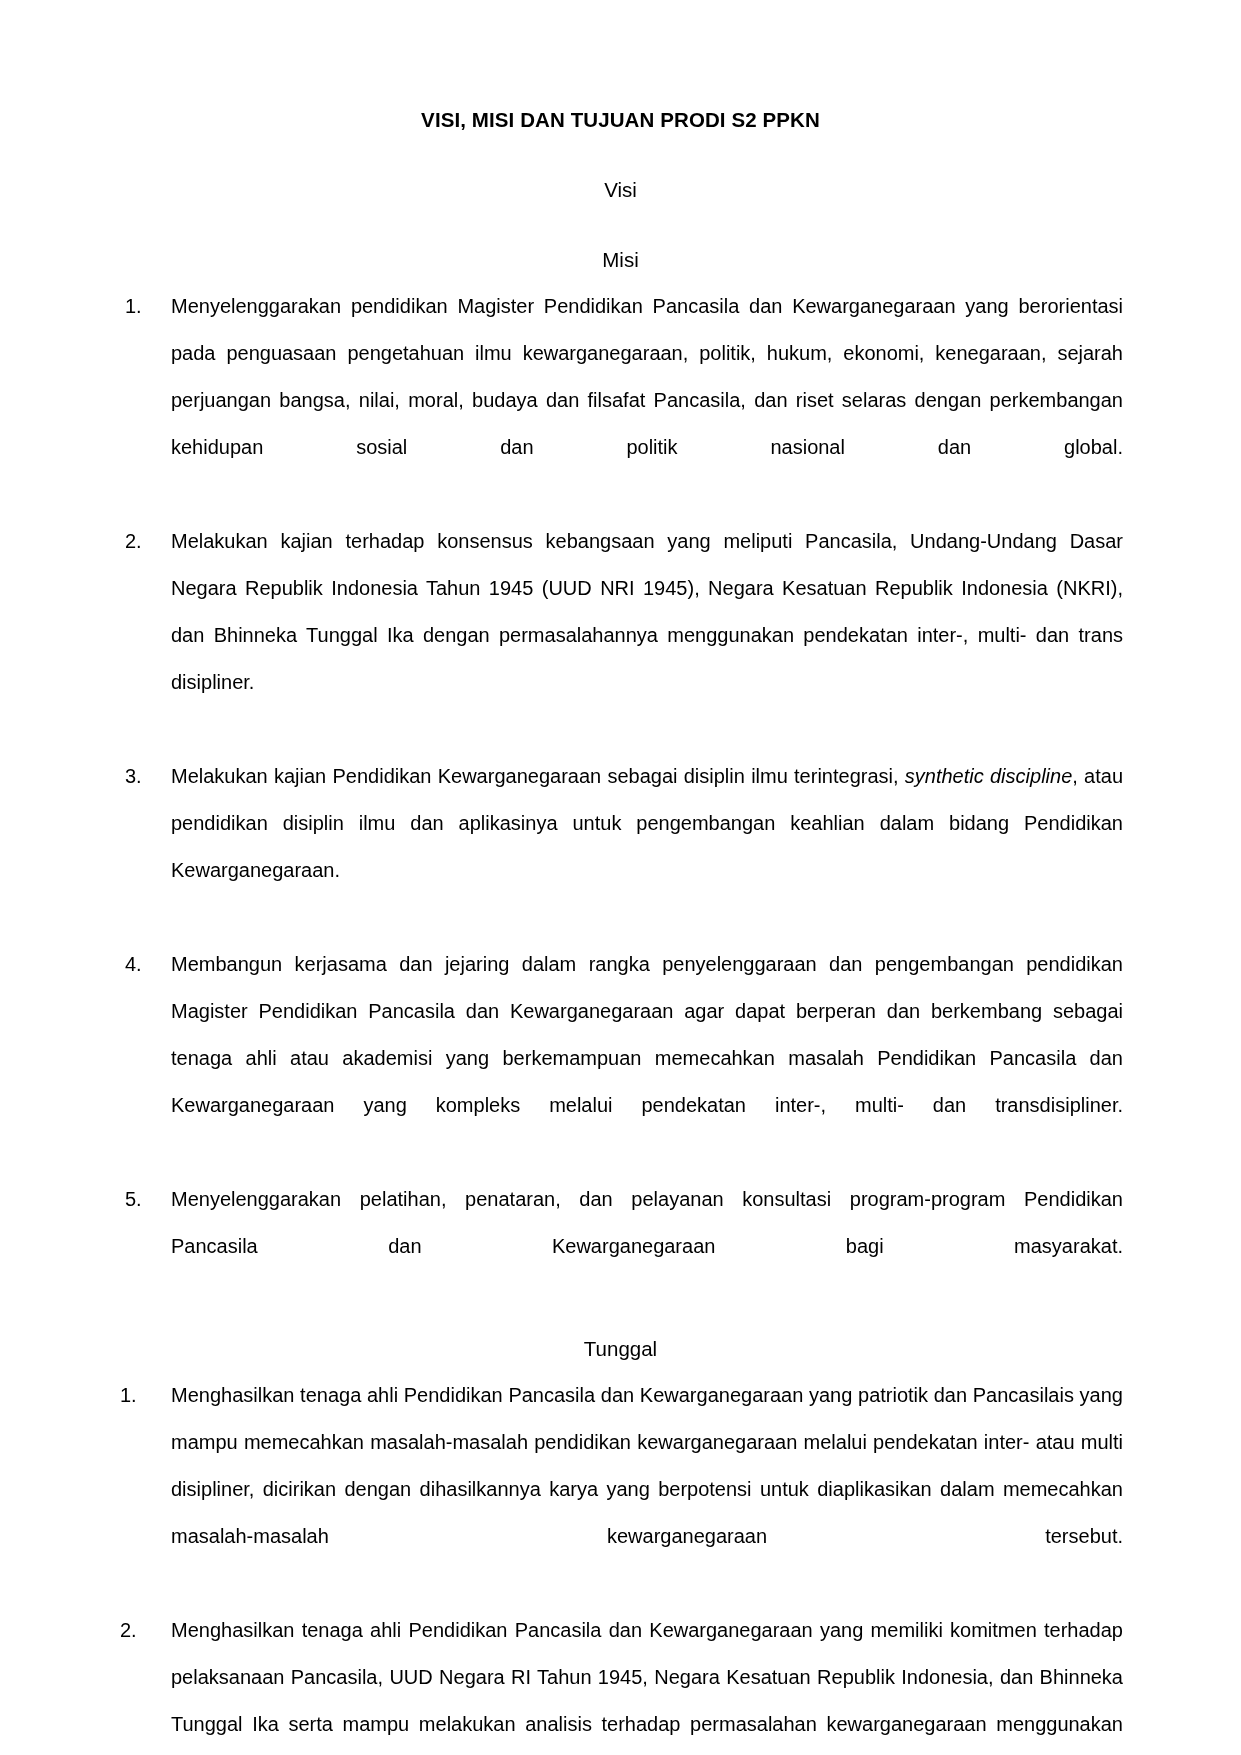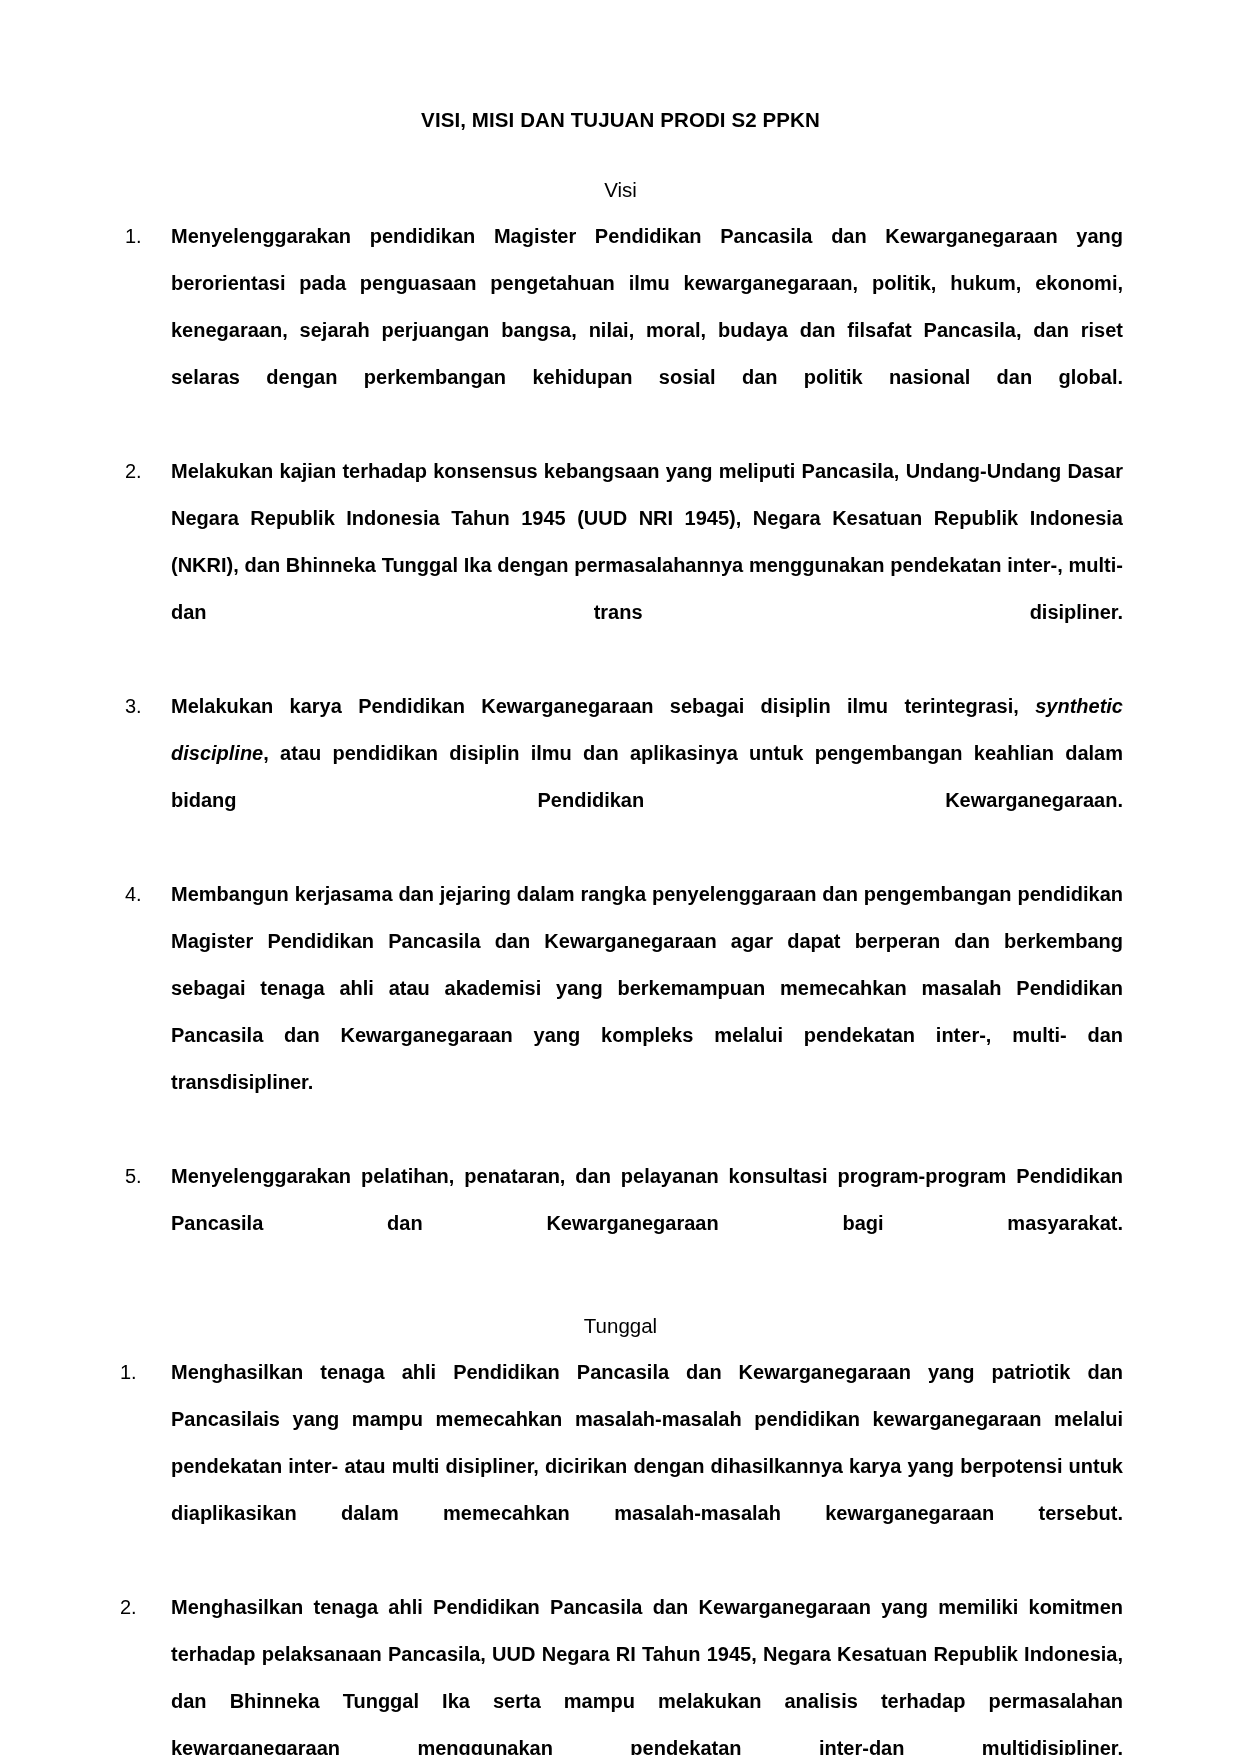--- a/index.html
+++ b/index.html
@@ -66,21 +66,20 @@
     width: 30px;
     text-align: left;
     font-size: 20px;
     line-height: 47px;
   }
   ol.numlist.tujuan > li > .marker {
     left: 2px;
   }
   ol.numlist > li > .item-text {
     display: block;
-    font-weight: bold;
   }
   
   ol.numlist > li > .item-text::after {
     content: "";
     display: inline-block;
     width: 100%;
   }
   em.term {
     font-style: italic;
   }
@@ -96,33 +95,34 @@
 
 <div class="page">
 
   <div class="doc-title">
     <div>VISI, MISI DAN TUJUAN PRODI S2 PPKN</div>
   </div>
 
   <div class="section-heading">Visi</div>
 
 
+  <div class="section-heading">Misi</div>
 
   <ol class="numlist misi misi-list">
     <li>
       <span class="marker">1.</span>
       <span class="item-text">Menyelenggarakan pendidikan Magister  Pendidikan Pancasila dan Kewarganegaraan yang berorientasi pada penguasaan pengetahuan ilmu kewarganegaraan, politik, hukum, ekonomi, kenegaraan, sejarah perjuangan bangsa, nilai, moral, budaya dan filsafat Pancasila, dan riset selaras dengan perkembangan kehidupan sosial dan politik nasional dan global.</span>
     </li>
     <li>
       <span class="marker">2.</span>
       <span class="item-text">Melakukan kajian terhadap konsensus kebangsaan yang meliputi Pancasila, Undang-Undang Dasar Negara Republik Indonesia Tahun 1945 (UUD NRI 1945), Negara Kesatuan Republik Indonesia (NKRI), dan Bhinneka Tunggal Ika dengan permasalahannya menggunakan pendekatan inter-, multi- dan trans disipliner.</span>
     </li>
     <li>
       <span class="marker">3.</span>
-      <span class="item-text"><span>Melakukan karya Pendidikan Kewarganegaraan sebagai disiplin ilmu terintegrasi, </span><em class="term">synthetic discipline</em><span>, atau pendidikan disiplin ilmu dan aplikasinya untuk pengembangan keahlian dalam bidang Pendidikan Kewarganegaraan.</span></span>
+      <span class="item-text"><span>Melakukan kajian Pendidikan Kewarganegaraan sebagai disiplin ilmu terintegrasi, </span><em class="term">synthetic discipline</em><span>, atau pendidikan disiplin ilmu dan aplikasinya untuk pengembangan keahlian dalam bidang Pendidikan Kewarganegaraan.</span></span>
     </li>
     <li>
       <span class="marker">4.</span>
       <span class="item-text">Membangun kerjasama dan jejaring dalam rangka penyelenggaraan dan pengembangan pendidikan Magister Pendidikan Pancasila dan Kewarganegaraan agar dapat berperan dan berkembang sebagai tenaga ahli atau akademisi yang berkemampuan memecahkan masalah Pendidikan Pancasila dan Kewarganegaraan yang kompleks melalui pendekatan inter-, multi- dan transdisipliner.</span>
     </li>
     <li>
       <span class="marker">5.</span>
       <span class="item-text">Menyelenggarakan pelatihan, penataran, dan pelayanan konsultasi program-program Pendidikan Pancasila dan Kewarganegaraan bagi masyarakat.</span>
     </li>
   </ol>

